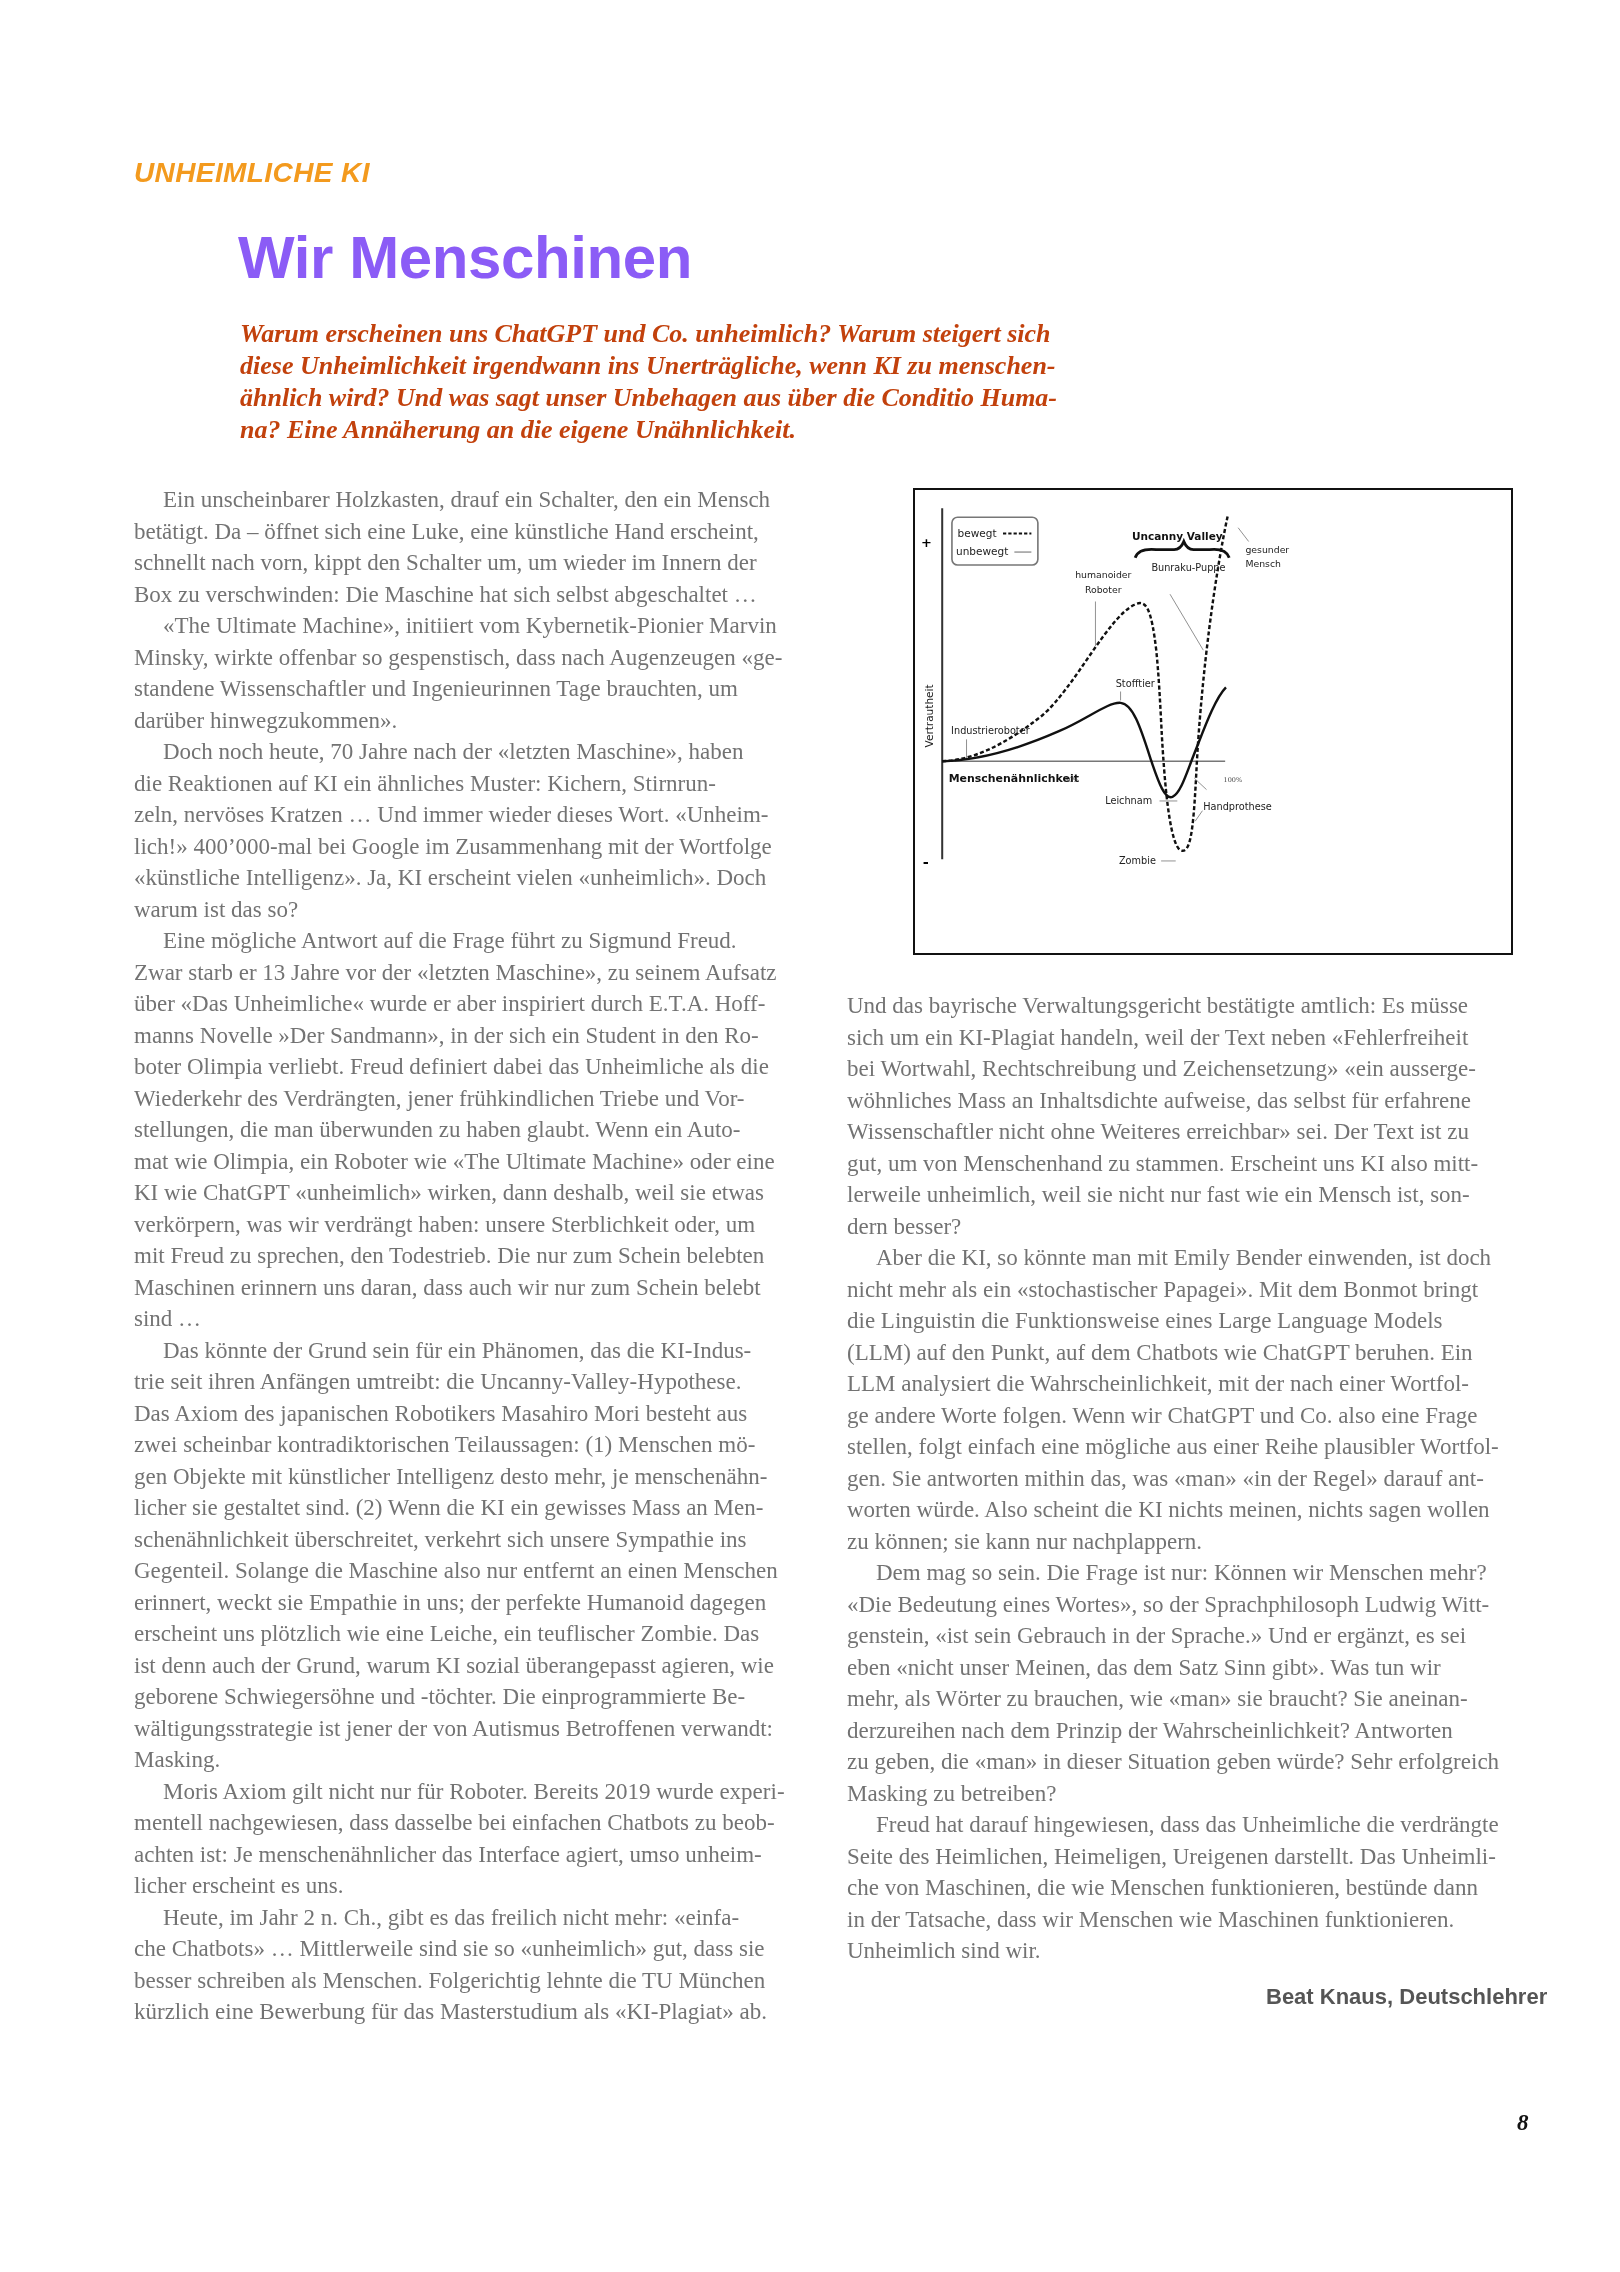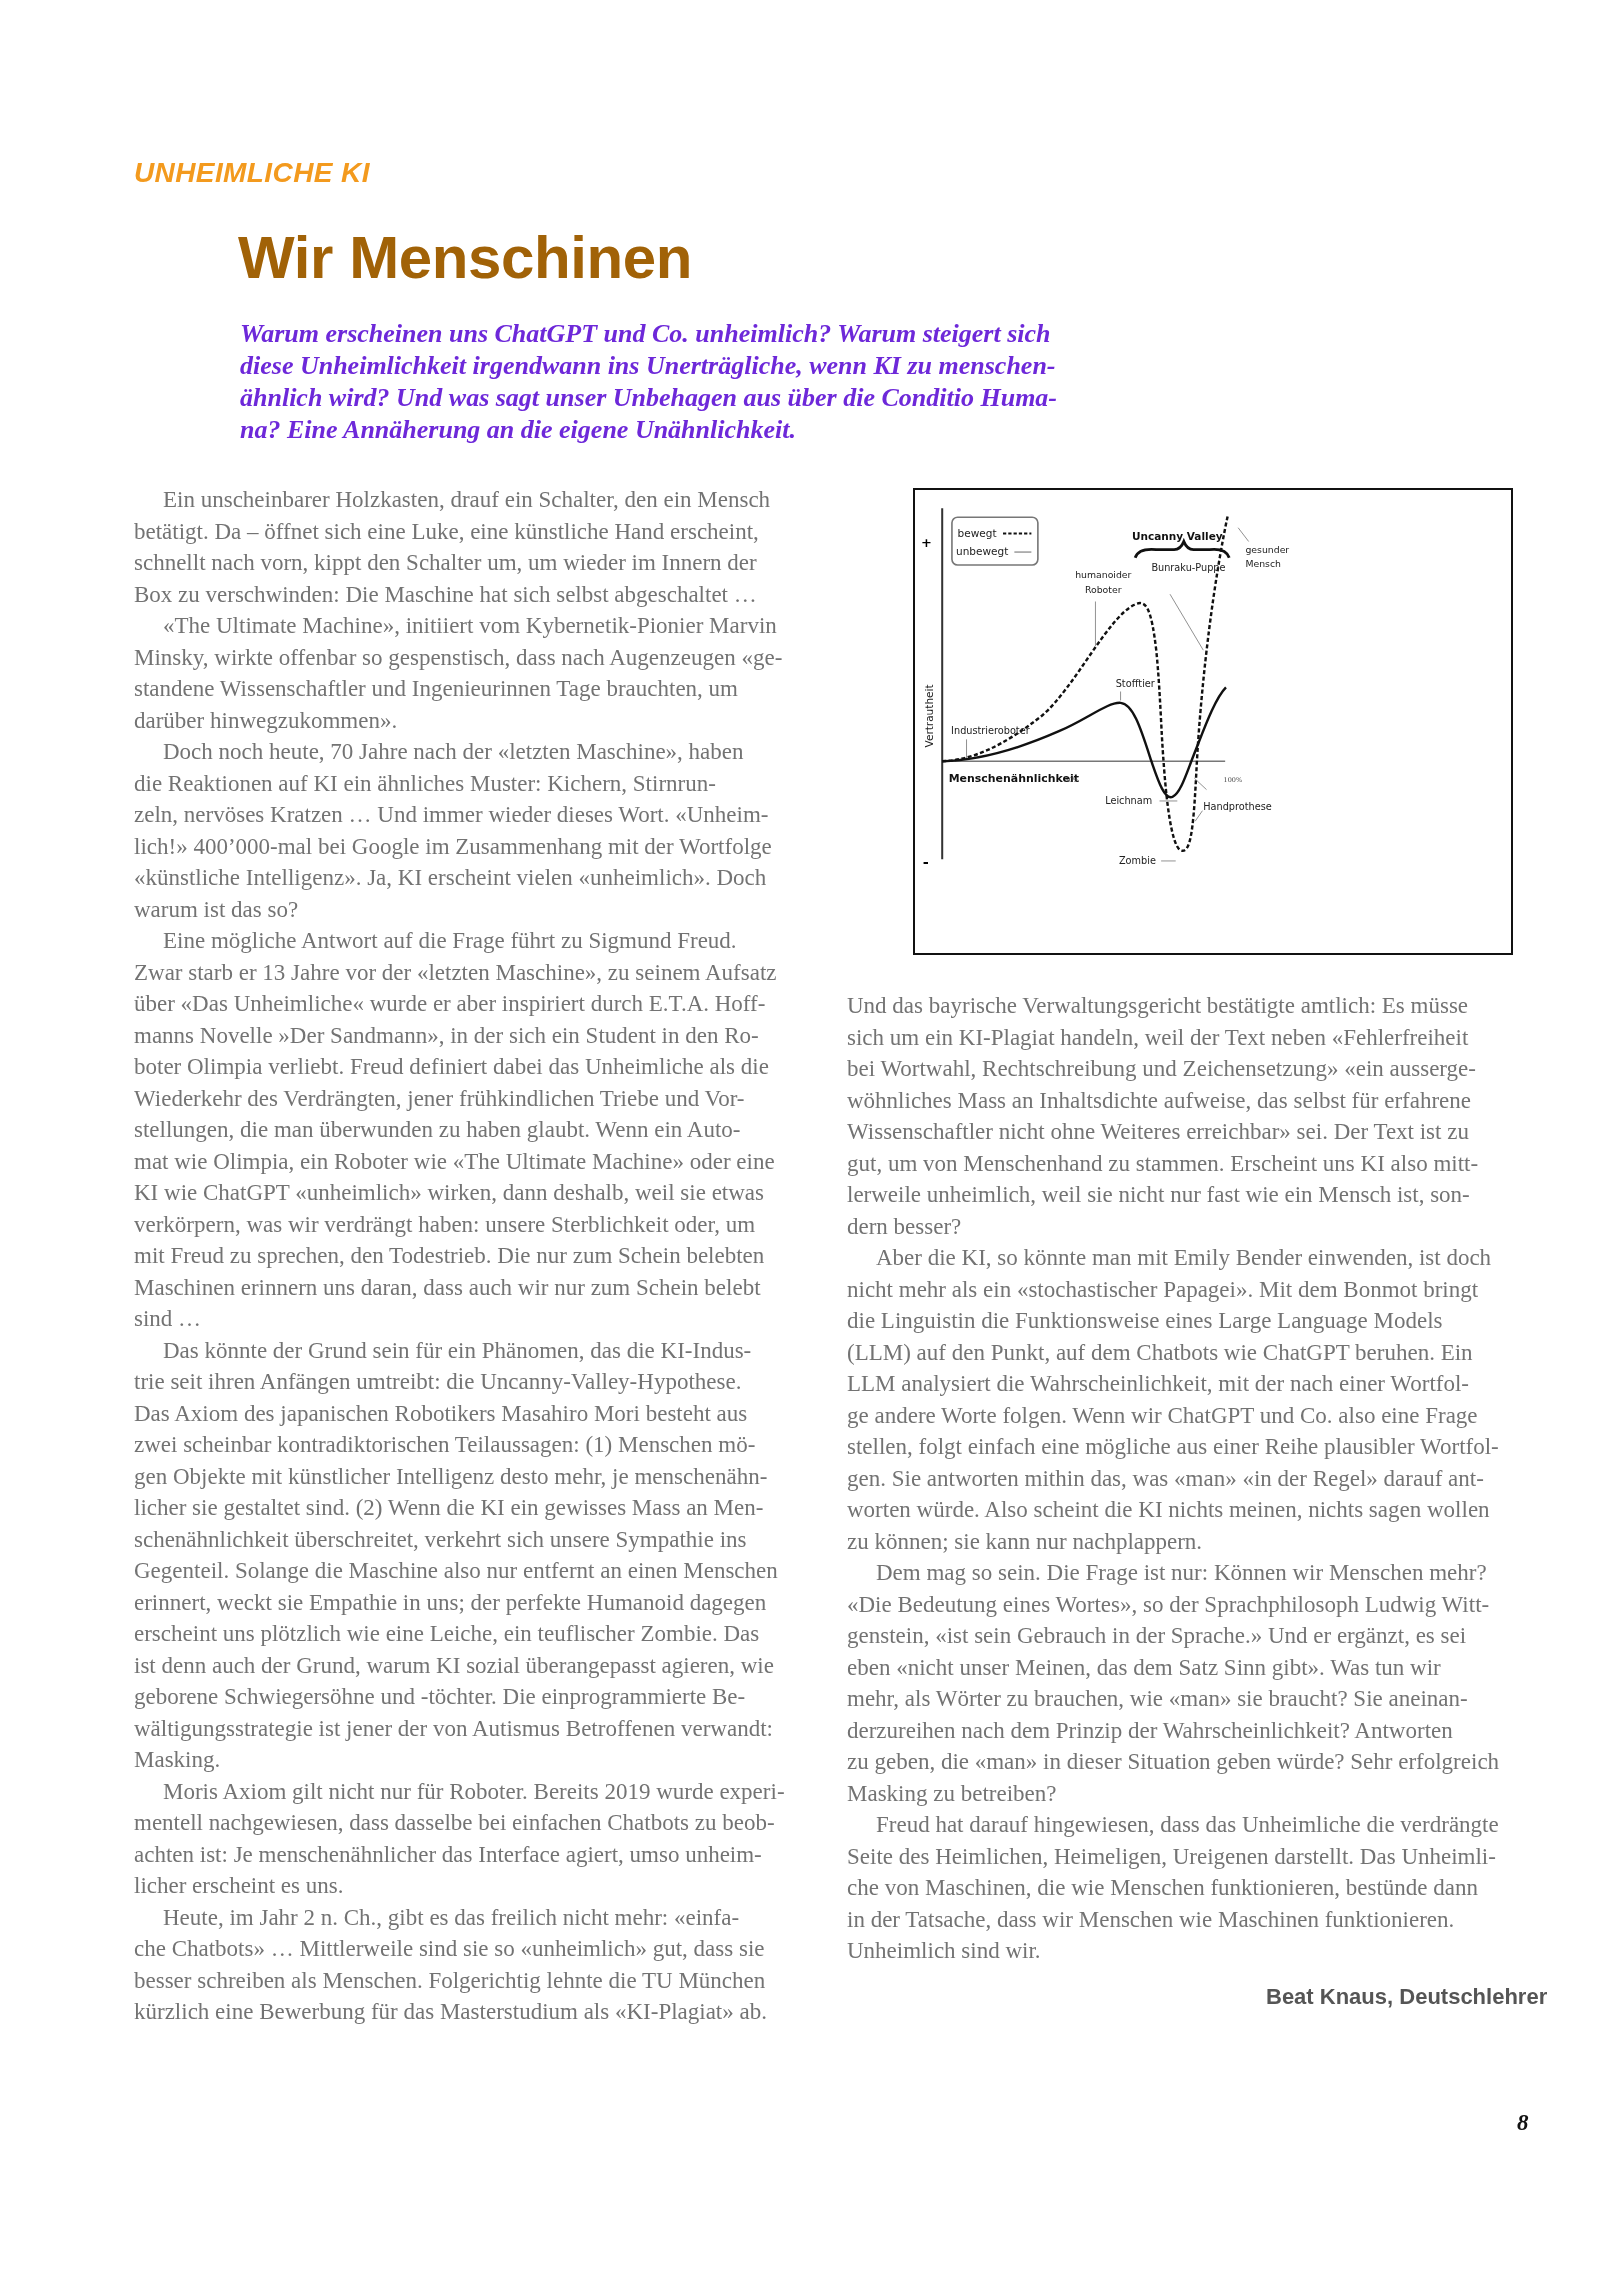--- a/index.html
+++ b/index.html
@@ -5,26 +5,26 @@
   html, body { margin: 0; padding: 0; background: #ffffff; }
   body { width: 1620px; height: 2273px; position: relative; overflow: hidden; color: #1e1e1e; }
   .kicker {
     position: absolute; left: 134px; top: 159px;
     font-family: "Liberation Sans", sans-serif; font-weight: bold; font-style: italic;
     font-size: 28px; letter-spacing: 0.4px; color: #f39a1e; line-height: 1;
   }
   .title {
     position: absolute; left: 238px; top: 228px; margin: 0;
     font-family: "Liberation Sans", sans-serif; font-weight: bold;
-    font-size: 60px; letter-spacing: -0.4px; color: #a16207; line-height: 1;
+    font-size: 60px; letter-spacing: -0.4px; color: #8b5cf6; line-height: 1;
   }
   .lead {
     position: absolute; left: 240px; top: 318px; width: 899px; margin: 0;
     font-family: "Liberation Serif", serif; font-weight: bold; font-style: italic;
-    font-size: 26px; line-height: 32px; color: #6d28d9;
+    font-size: 26px; line-height: 32px; color: #c2410c;
   }
   .lead span { display: block; white-space: nowrap; }
   .col {
     position: absolute;
     font-family: "Liberation Serif", serif; font-size: 23px; line-height: 31.5px; color: #737373;
   }
   .col .ln { display: block; white-space: nowrap; height: 31.5px; }
   .col .ln.ind { text-indent: 29px; }
   .col-left { left: 134px; top: 484px; width: 672px; }
   .col-right { left: 847px; top: 990px; width: 681px; }

